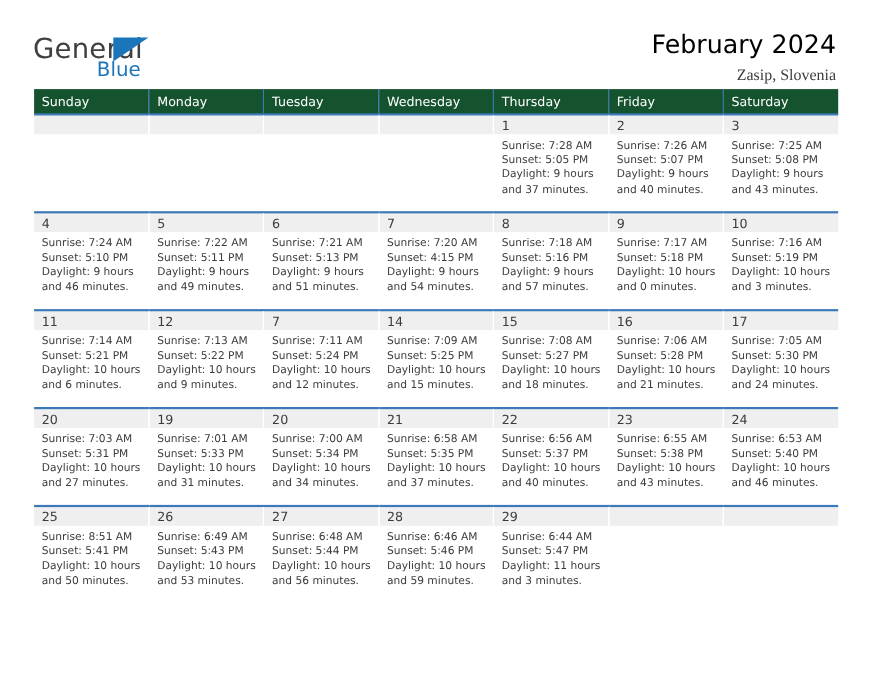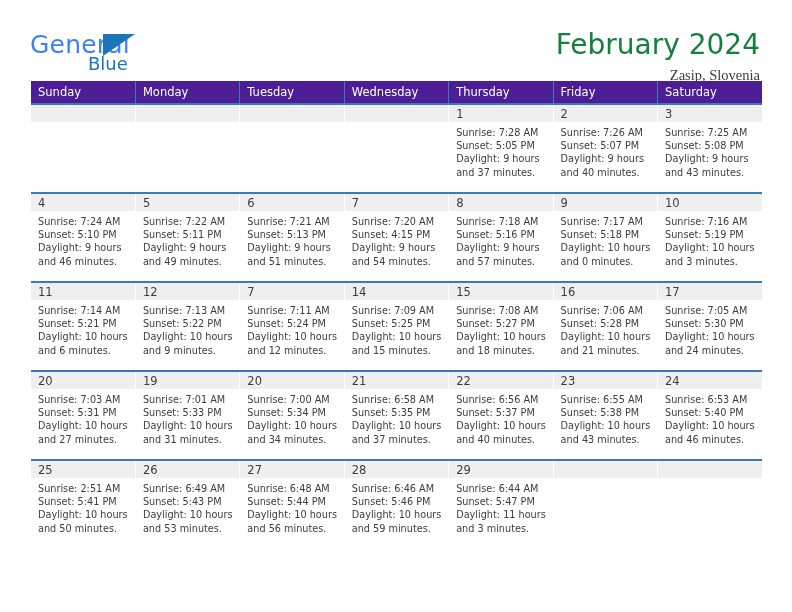--- a/index.html
+++ b/index.html
@@ -34,21 +34,21 @@
     position: relative;
     width: 185px;
     height: 56px;
     flex: 0 0 auto;
   }
   .brand-general {
     position: absolute;
     left: 0; top: 2px;
     font-size: 25px;
     letter-spacing: .2px;
-    color: #3b82f6;
+    color: #404040;
     font-family: "DejaVu Sans", sans-serif;
     font-weight: 400;
   }
   .brand-blue {
     position: absolute;
     left: 58px; top: 25px;
     font-size: 18px;
     color: #1b75bb;
     font-family: "DejaVu Sans", sans-serif;
     font-weight: 400;
@@ -56,23 +56,23 @@
   .brand-flag {
     position: absolute;
     left: 73px; top: 6px;
     width: 0; height: 0;
     border-left: 32px solid #1b75bb;
     border-bottom: 22px solid transparent;
   }
 
   .title-wrap { text-align: right; flex: 0 0 auto; padding-top: 0; }
   .title {
-    font-size: 28px;
+    font-size: 23px;
     font-weight: 400;
-    color: #15803d;
+    color: #000000;
     line-height: 1.18;
     font-family: "DejaVu Sans", sans-serif;
     white-space: nowrap;
   }
   .subtitle {
     font-size: 14.5px;
     color: #3c3c3c;
     margin-top: 6px;
     font-family: Liberation Serif, serif;
     white-space: nowrap;
@@ -80,21 +80,21 @@
 
   
   .calendar {
     margin: 5px 30px 0 31px;
     width: 731px;
     border-collapse: collapse;
     table-layout: fixed;
   }
 
   .calendar th {
-    background: #4c1d95;
+    background: #14532d;
     color: #ffffff;
     font-size: 11.5px;
     font-weight: 400;
     text-align: left;
     padding: 4px 0 4px 7px;
     height: 21px;
     border-right: 1px solid #3b79b8;
     font-family: "DejaVu Sans", sans-serif;
   }
   .calendar th:last-child { border-right: none; }
@@ -396,21 +396,21 @@
               <div>Sunset: 5:40 PM</div>
               <div>Daylight: 10 hours</div>
               <div>and 46 minutes.</div>
             </div>
           </td>
         </tr>
         <tr class="week-row">
           <td class="day-cell">
             <div class="daynum-band">25</div>
             <div class="cell-body">
-              <div>Sunrise: 2:51 AM</div>
+              <div>Sunrise: 8:51 AM</div>
               <div>Sunset: 5:41 PM</div>
               <div>Daylight: 10 hours</div>
               <div>and 50 minutes.</div>
             </div>
           </td>
           <td class="day-cell">
             <div class="daynum-band">26</div>
             <div class="cell-body">
               <div>Sunrise: 6:49 AM</div>
               <div>Sunset: 5:43 PM</div>

